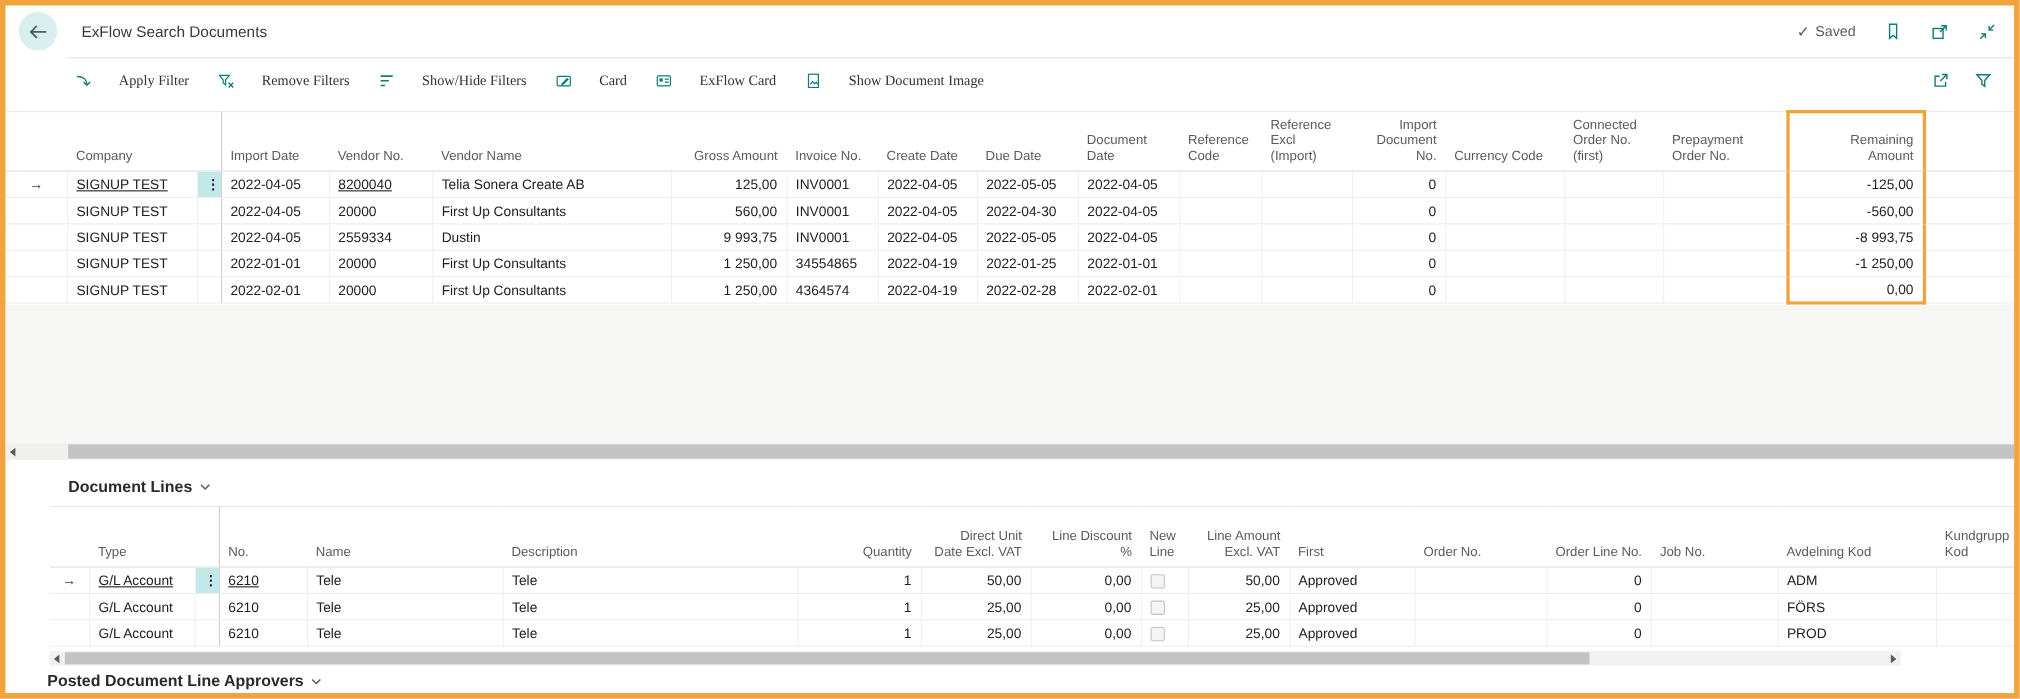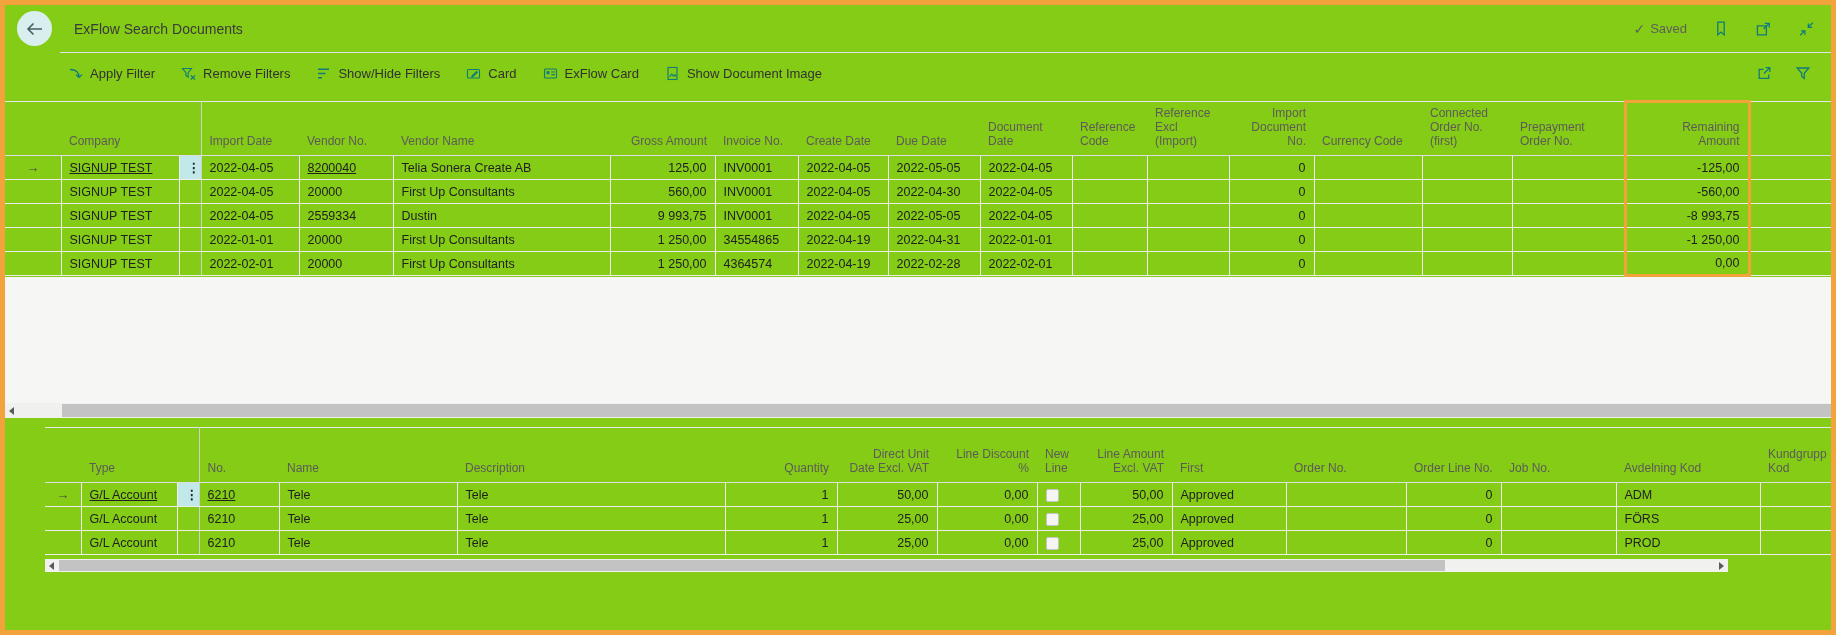--- a/index.html
+++ b/index.html
@@ -3,35 +3,35 @@
 <meta charset="utf-8">
 <style>
   :root{
     --accent:#0f7b7c;
     --orange:#f2a33c;
     --amount:#17808c;
     --selection-tint:#c2e9ea;
   }
   *{box-sizing:border-box;margin:0;padding:0}
   body{font-family:"Liberation Sans",sans-serif;background:#888;}
-  .frame{width:1836px;height:635px;border:5px solid var(--orange);background:#84cc16;overflow:hidden;position:relative}
+  .frame{width:1836px;height:635px;border:5px solid var(--orange);background:#ffffff;overflow:hidden;position:relative}
 
   
   .hdr{height:47px;display:flex;align-items:center;padding:0 16px 0 12px}
   .backbtn{width:35px;height:35px;border-radius:50%;background:#d9efef;border:none;display:flex;align-items:center;justify-content:center;cursor:pointer;flex:0 0 auto}
   .page-title{font-size:14px;font-weight:400;color:#3b3a39;margin-left:22px}
   .hdr-right{margin-left:auto;display:flex;align-items:center;gap:26px}
   .saved{display:flex;align-items:center;gap:5px;color:#605e5c;font-size:13px}
   .saved .tick{font-size:14px;color:#605e5c}
   .icnbtn{background:none;border:none;cursor:pointer;display:flex;align-items:center;padding:0}
   .divider{margin-left:55px;border-bottom:1px solid #e3e3e3}
 
   
   .toolbar{height:40px;display:flex;align-items:center;padding:0 20px 0 57px;gap:8px}
-  .tbtn{display:inline-flex;align-items:center;gap:7px;background:none;border:none;font-family:Liberation Sans, sans-serif;font-size:13px;color:#323130;padding:5px 12px 5px 6px;cursor:pointer}
+  .tbtn{display:inline-flex;align-items:center;gap:25px;background:none;border:none;font-family:Liberation Serif, serif;font-size:13px;color:#323130;padding:5px 12px 5px 6px;cursor:pointer}
   .toolbar-right{margin-left:auto;display:flex;align-items:center;gap:22px}
 
   
   table{border-collapse:collapse;table-layout:fixed}
   .grid{width:1826px;margin-top:7px}
   .grid th{vertical-align:bottom;font-weight:400;color:#5d5b59;text-align:left;padding:4px 8px 7px;font-size:12px;line-height:14px;white-space:normal;border-top:1px solid #e8e8e8;border-bottom:1px solid #dedede;height:53px;overflow:hidden}
   .grid td{height:24px;padding:0 8px;font-size:12.5px;color:#212121;border-bottom:1px solid #ededed;border-right:1px solid #f0f0f0;white-space:nowrap;overflow:hidden}
   .grid td:last-child{border-right:none}
   .grid .num,.grid th.num{text-align:right}
   .grid .c-menu{border-right:1px solid #cfcfcf !important}
@@ -297,21 +297,21 @@
       <tr>
         <td class="c-arrow"></td>
         <td>SIGNUP TEST</td>
         <td class="c-menu"></td>
         <td>2022-01-01</td>
         <td>20000</td>
         <td>First Up Consultants</td>
         <td class="num">1 250,00</td>
         <td>34554865</td>
         <td>2022-04-19</td>
-        <td>2022-04-31</td>
+        <td>2022-01-25</td>
         <td>2022-01-01</td>
         <td></td>
         <td></td>
         <td class="num">0</td>
         <td></td>
         <td></td>
         <td></td>
         <td class="num rem o-side">-1 250,00</td>
         <td></td>
       </tr>
@@ -339,20 +339,28 @@
     </tbody>
   </table>
 
   <div class="grid-empty"></div>
 
   <div class="hscroll">
     <span class="tri-l"></span>
     <div class="thumb" style="left:57px;right:0"></div>
   </div>
 
+  <div class="sec-h dl">
+    <span>Document Lines</span>
+    <button class="chev">
+        <svg width="13" height="13" viewBox="0 0 12 12">
+          <path d="M2.5 4.3 L6 7.8 L9.5 4.3" fill="none" stroke="#555" stroke-width="1.2"></path>
+        </svg>
+      </button>
+  </div>
 
   <div class="lines-clip">
     <table class="grid lines">
       <colgroup>
         <col style="width:36px">
           <col style="width:96px">
           <col style="width:22px">
           <col style="width:80px">
           <col style="width:178px">
           <col style="width:268px">
@@ -452,14 +460,22 @@
       </tbody>
     </table>
   </div>
 
   <div class="hscroll lines-scroll">
     <span class="tri-l" style="top:3px"></span>
     <div class="thumb"></div>
     <span class="tri-r" style="top:3px"></span>
   </div>
 
+  <div class="sec-h pd">
+    <span>Posted Document Line Approvers</span>
+    <button class="chev">
+        <svg width="13" height="13" viewBox="0 0 12 12">
+          <path d="M2.5 4.3 L6 7.8 L9.5 4.3" fill="none" stroke="#555" stroke-width="1.2"></path>
+        </svg>
+      </button>
+  </div>
 
 </div>
 
 </body></html>

